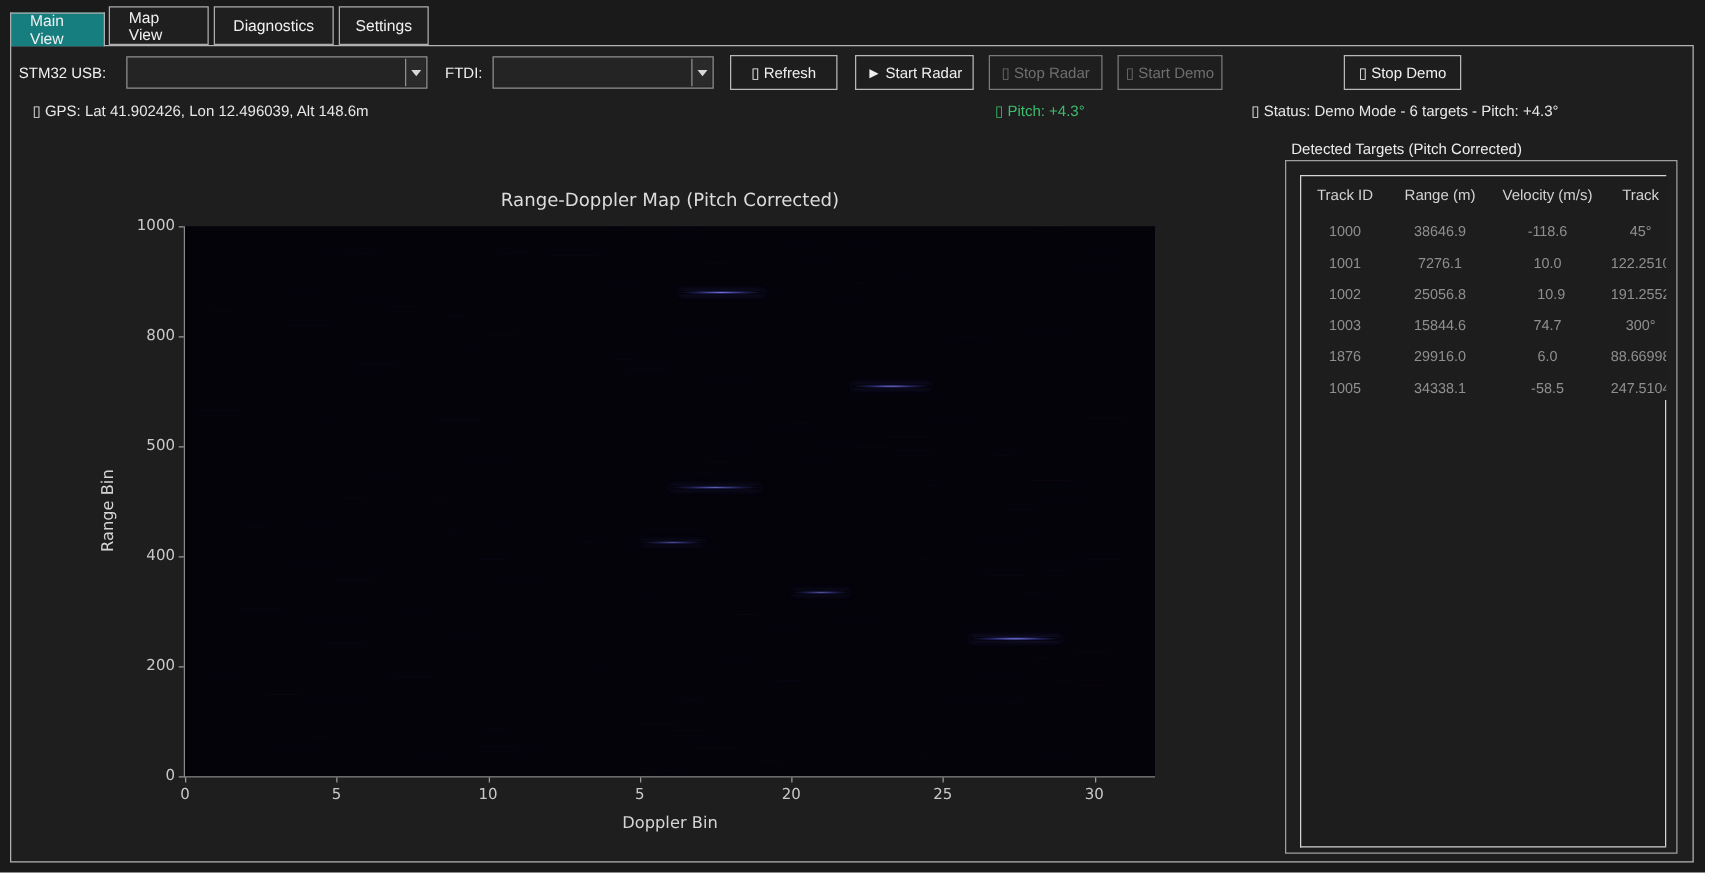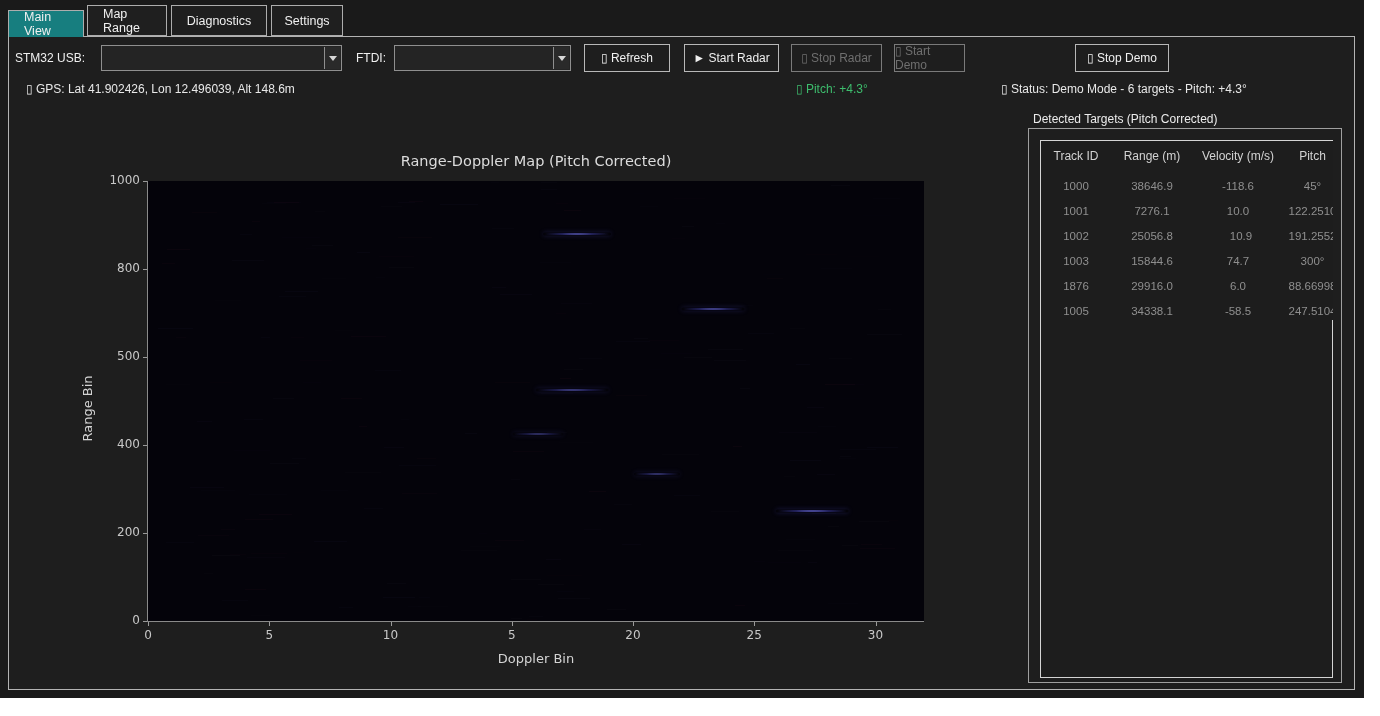--- a/index.html
+++ b/index.html
@@ -56,21 +56,21 @@
   .td{position:absolute;height:25px;display:flex;align-items:center;justify-content:center;
         color:#8f8f8f;font-size:11.5px;white-space:nowrap;}
 </style>
 </head>
 <body>
 
 <div id="app" class="abs">
 
   <div id="tabbar" class="abs" style="left:8px;top:0;height:36px;width:1000px;">
       <div class="tab sel" style="left: 0px; width: 76px; background: rgb(23, 126, 127);">Main View</div>
-      <div class="tab" style="left: 79px; width: 80px;">Map Range</div>
+      <div class="tab" style="left: 79px; width: 80px;">Map View</div>
       <div class="tab" style="left: 163px; width: 96px;">Diagnostics</div>
       <div class="tab" style="left: 263px; width: 72px;">Settings</div>
     </div>
 
   <div id="pane" class="abs">
 
     <div class="abs lbl" style="left:6px;top:14px;">STM32 USB:</div>
     <div class="abs combo" style="left:92px;top:8px;width:241px;">
       <span class="lbl"></span>
       <div class="btn-arrow">
@@ -81,21 +81,21 @@
     <div class="abs combo" style="left:385px;top:8px;width:177px;">
       <span class="lbl"></span>
       <div class="btn-arrow">
           <div class="tri"></div>
         </div>
     </div>
     <div id="btnrow">
         <div class="pushbtn" style="left: 575px; width: 86px;">▯ Refresh</div>
         <div class="pushbtn" style="left: 675px; width: 95px;">► Start Radar</div>
         <div class="pushbtn disabled" style="left: 782px; width: 91px;">▯ Stop Radar</div>
-        <div class="pushbtn disabled" style="left: 885px; width: 71px;">▯ Start Demo</div>
+        <div class="pushbtn disabled" style="left: 885px; width: 84px;">▯ Start Demo</div>
         <div class="pushbtn" style="left: 1066px; width: 94px;">▯ Stop Demo</div>
       </div>
 
     <div class="abs statustext" style="left:17px;top:45px;">▯ GPS: Lat 41.902426, Lon 12.496039, Alt 148.6m</div>
     <div class="abs statustext green" style="left:787px;top:45px;">▯ Pitch: +4.3°</div>
     <div class="abs statustext" style="left:992px;top:45px;">▯ Status: Demo Mode - 6 targets - Pitch: +4.3°</div>
 
     <div id="plot" class="abs">
       <div id="xaxislbl">Doppler Bin</div>
       <div id="plot-title">Range-Doppler Map (Pitch Corrected)</div>
@@ -313,21 +313,21 @@
         <div class="streak" style="left: 509.25px; top: 292.6px; width: 46.075px; background: radial-gradient(closest-side, rgba(130, 132, 245, 0.6) 0%, rgba(70, 70, 190, 0.3) 55%, rgba(25, 25, 70, 0) 100%); box-shadow: rgba(90, 90, 210, 0.21) 0px 0px 5px;"></div>
         <div class="streak" style="left: 664.45px; top: 330px; width: 72.75px; background: radial-gradient(closest-side, rgba(130, 132, 245, 0.9) 0%, rgba(70, 70, 190, 0.45) 55%, rgba(25, 25, 70, 0) 100%); box-shadow: rgba(90, 90, 210, 0.32) 0px 0px 5px;"></div>
       </div>
 
     <div id="grouplbl" class="abs">Detected Targets (Pitch Corrected)</div>
     <div id="groupbox" class="abs">
       <div id="tframe" class="abs">
           <div class="th" style="left: 0px; width: 70px;">Track ID</div>
           <div class="th" style="left: 70px; width: 82px;">Range (m)</div>
           <div class="th" style="left: 152px; width: 90px;">Velocity (m/s)</div>
-          <div class="th" style="left: 242px; width: 59px;">Pitch</div>
+          <div class="th" style="left: 242px; width: 59px;">Track</div>
           <div class="td" style="left: 0px; width: 70px; top: 32px;">1000</div>
           <div class="td" style="left: 70px; width: 82px; top: 32px;">38646.9</div>
           <div class="td" style="left: 152px; width: 90px; top: 32px;">-118.6</div>
           <div class="td" style="left: 242px; width: 59px; top: 32px;">45°</div>
           <div class="td" style="left: 0px; width: 70px; top: 57px;">1001</div>
           <div class="td" style="left: 70px; width: 82px; top: 57px;">7276.1</div>
           <div class="td" style="left: 152px; width: 90px; top: 57px;">10.0</div>
           <div class="td" style="left: 242px; width: 59px; top: 57px;">122.2510</div>
           <div class="td" style="left: 0px; width: 70px; top: 82px;">1002</div>
           <div class="td" style="left: 70px; width: 82px; top: 82px;">25056.8</div>

